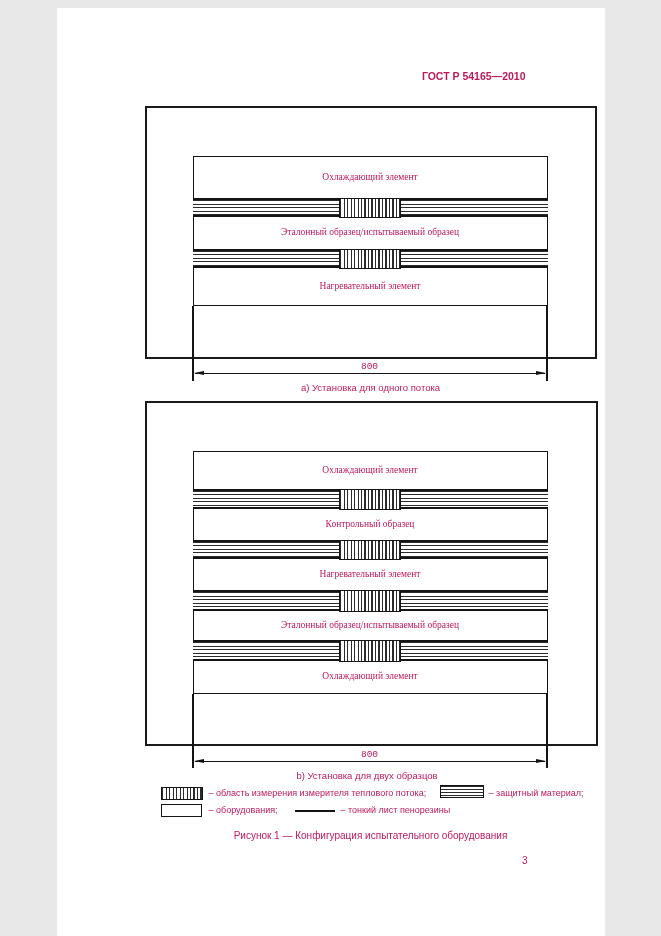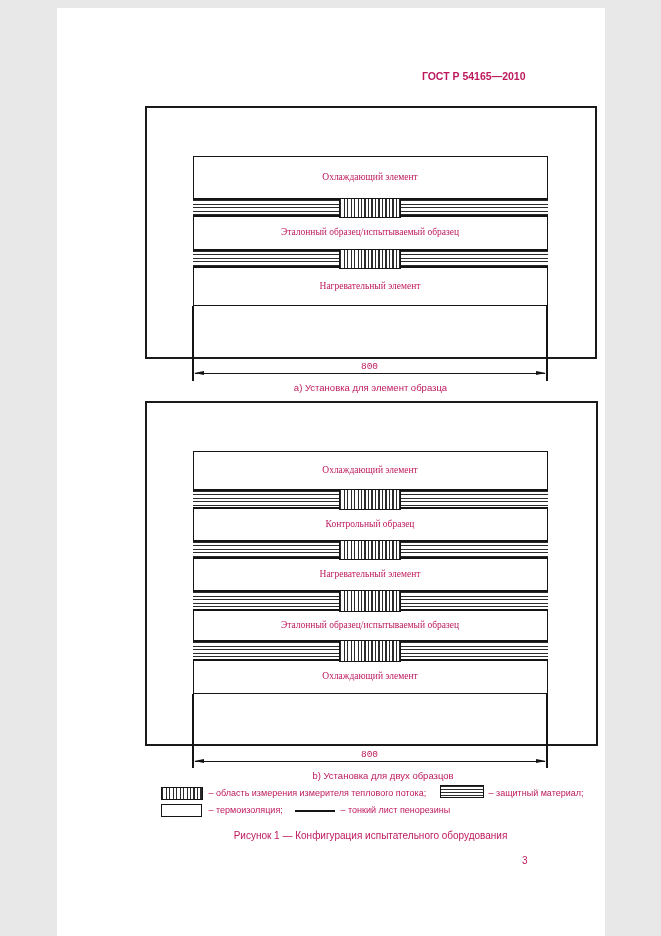--- a/index.html
+++ b/index.html
@@ -78,21 +78,21 @@
   <div class="ext-line" style="left:135.5px; top:298px; height:75px;"></div>
   <div class="ext-line" style="left:489.5px; top:298px; height:75px;"></div>
 
   <div class="dim" style="left:137px; top:361px; width:352px;">
     <div class="dim-label">800</div>
     <div class="dim-line"></div>
     <div class="arrow-l"></div>
     <div class="arrow-r"></div>
   </div>
 
-  <div class="caption" style="left:88px; top:374px; width:452px;">а) Установка для элемент образца</div>
+  <div class="caption" style="left:88px; top:374px; width:452px;">а) Установка для одного потока</div>
 
   <div class="frame" style="left:88px; top:393px; width:453px; height:345px;"></div>
 
   <div class="stack" style="left:136px; top:443px; width:355px;">
     <div class="layer-box" style="height:39px;">
       <span>Охлаждающий элемент</span>
     </div>
     <div class="band" style="height:18px;">
       <div class="hatch-block"></div>
     </div>
@@ -122,30 +122,30 @@
   <div class="ext-line" style="left:135.5px; top:686px; height:74px;"></div>
   <div class="ext-line" style="left:489.5px; top:686px; height:74px;"></div>
 
   <div class="dim" style="left:137px; top:749px; width:352px;">
     <div class="dim-label">800</div>
     <div class="dim-line"></div>
     <div class="arrow-l"></div>
     <div class="arrow-r"></div>
   </div>
 
-  <div class="caption" style="left:100px; top:762px; width:453px;">b) Установка для двух образцов</div>
+  <div class="caption" style="left:84px; top:762px; width:453px;">b) Установка для двух образцов</div>
 
   <div class="swatch v-hatch" style="left:104px; top:779px; width:42px; height:13px;"></div>
   <div class="legend-text" style="left:152px; top:780px;">– область измерения измерителя теплового потока;</div>
 
   <div class="swatch h-stripe" style="left:383px; top:777px; width:44px; height:13px;"></div>
   <div class="legend-text" style="left:432px; top:780px;">– защитный материал;</div>
 
   <div class="swatch" style="left:104px; top:796px; width:41px; height:13px;"></div>
-  <div class="legend-text" style="left:152px; top:797px;">– термоизоляция;</div>
+  <div class="legend-text" style="left:152px; top:797px;">– оборудования;</div>
 
   <div class="thin-line" style="left:238px; top:802px; width:40px;"></div>
   <div class="legend-text" style="left:284px; top:797px;">– тонкий лист пенорезины</div>
 
   <div class="fig-caption" style="left:0px; top:822px; width:628px;">Рисунок 1 — Конфигурация испытательного оборудования</div>
 
   <div class="page-num" style="top:847px; right:77px;">3</div>
 
 </div>
 

